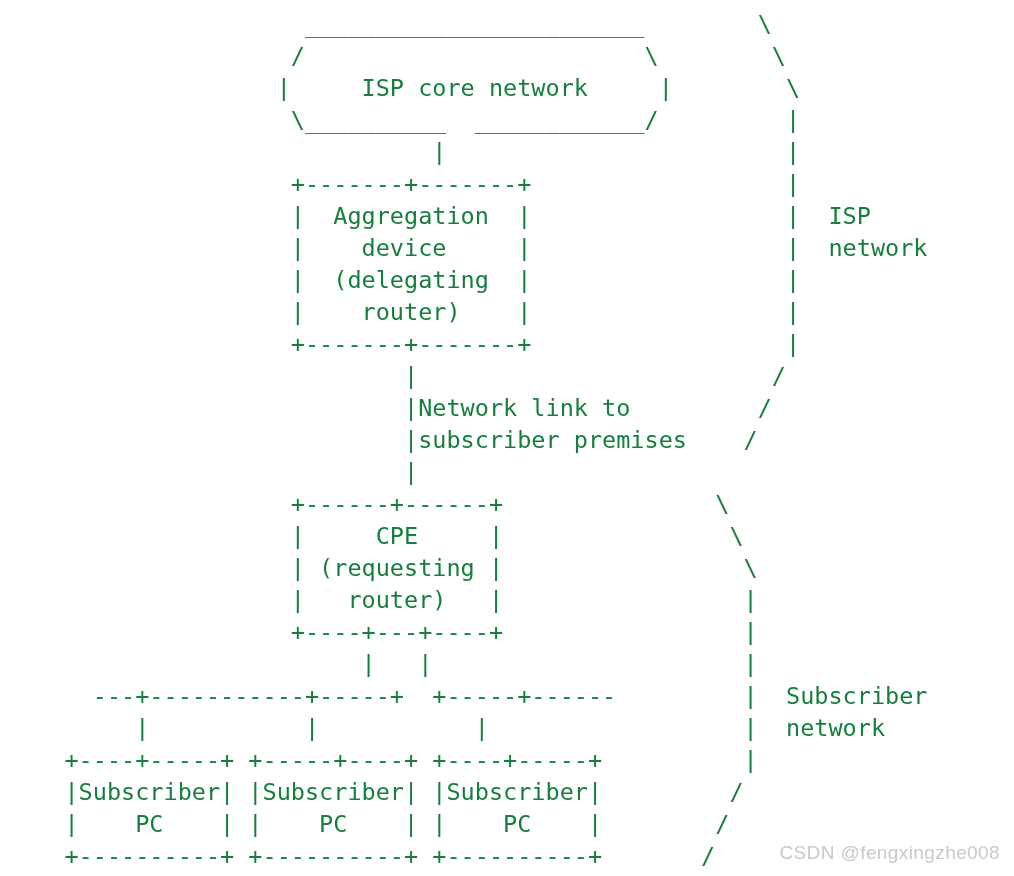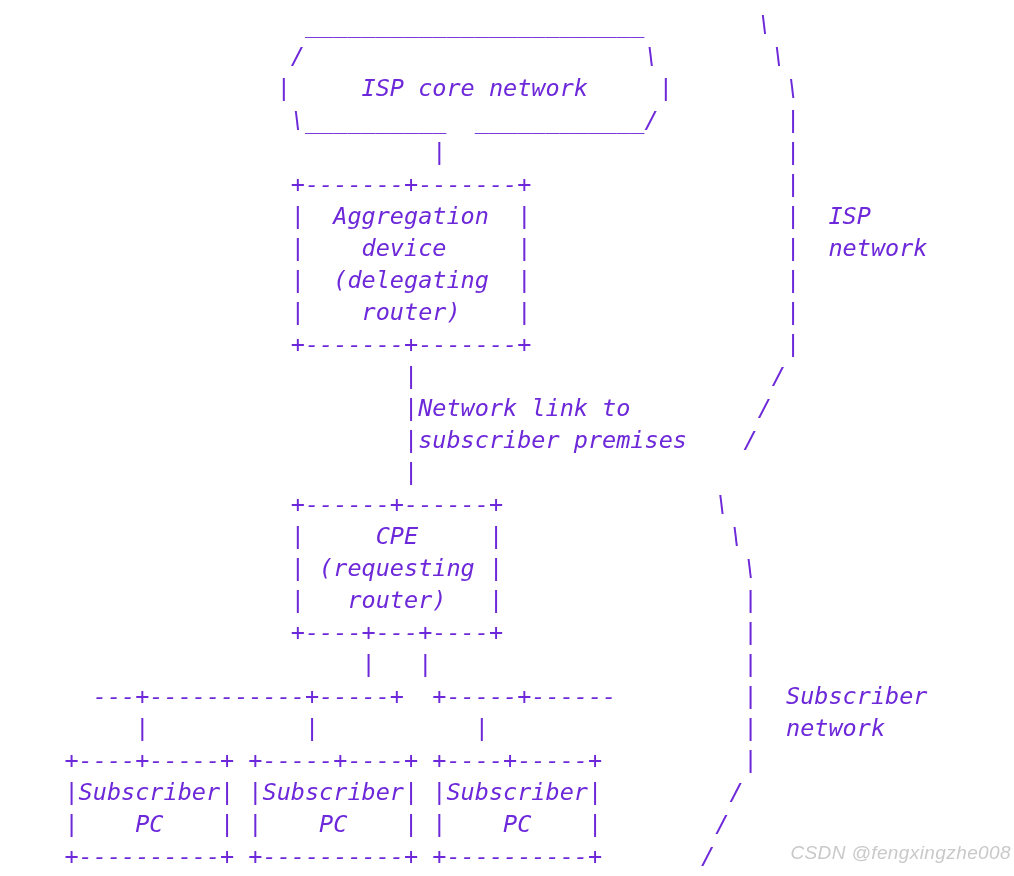--- a/index.html
+++ b/index.html
@@ -25,37 +25,36 @@
     font-size: 23.5px;
     line-height: 32px;
     letter-spacing: 0px;
     color: #000000;
     white-space: pre;
     font-weight: 400;
     -webkit-font-smoothing: none;
   }
   .watermark {
     position: absolute;
-    right: 3px;
+    right: 14px;
     bottom: 12px;
     font-family: "Liberation Sans", "DejaVu Sans", sans-serif;
     font-size: 19px;
     color: #c9c9c9;
     letter-spacing: 0.4px;
     white-space: pre;
     user-select: none;
-    font-style: italic;
   }
 </style>
 </head>
 <body>
 
 <div id="canvas" style="background: rgb(255, 255, 255);">
 
-  <pre class="ascii-art" style="color: #6d28d9; font-style: italic;">                    ________________________        \
+  <pre class="ascii-art" style="color: #15803d;">                    ________________________        \
                    /                        \        \
                   |     ISP core network     |        \
                    \__________  ____________/         |
                              |                        |
                    +-------+-------+                  |
                    |  Aggregation  |                  |  ISP
                    |    device     |                  |  network
                    |  (delegating  |                  |
                    |    router)    |                  |
                    +-------+-------+                  |

